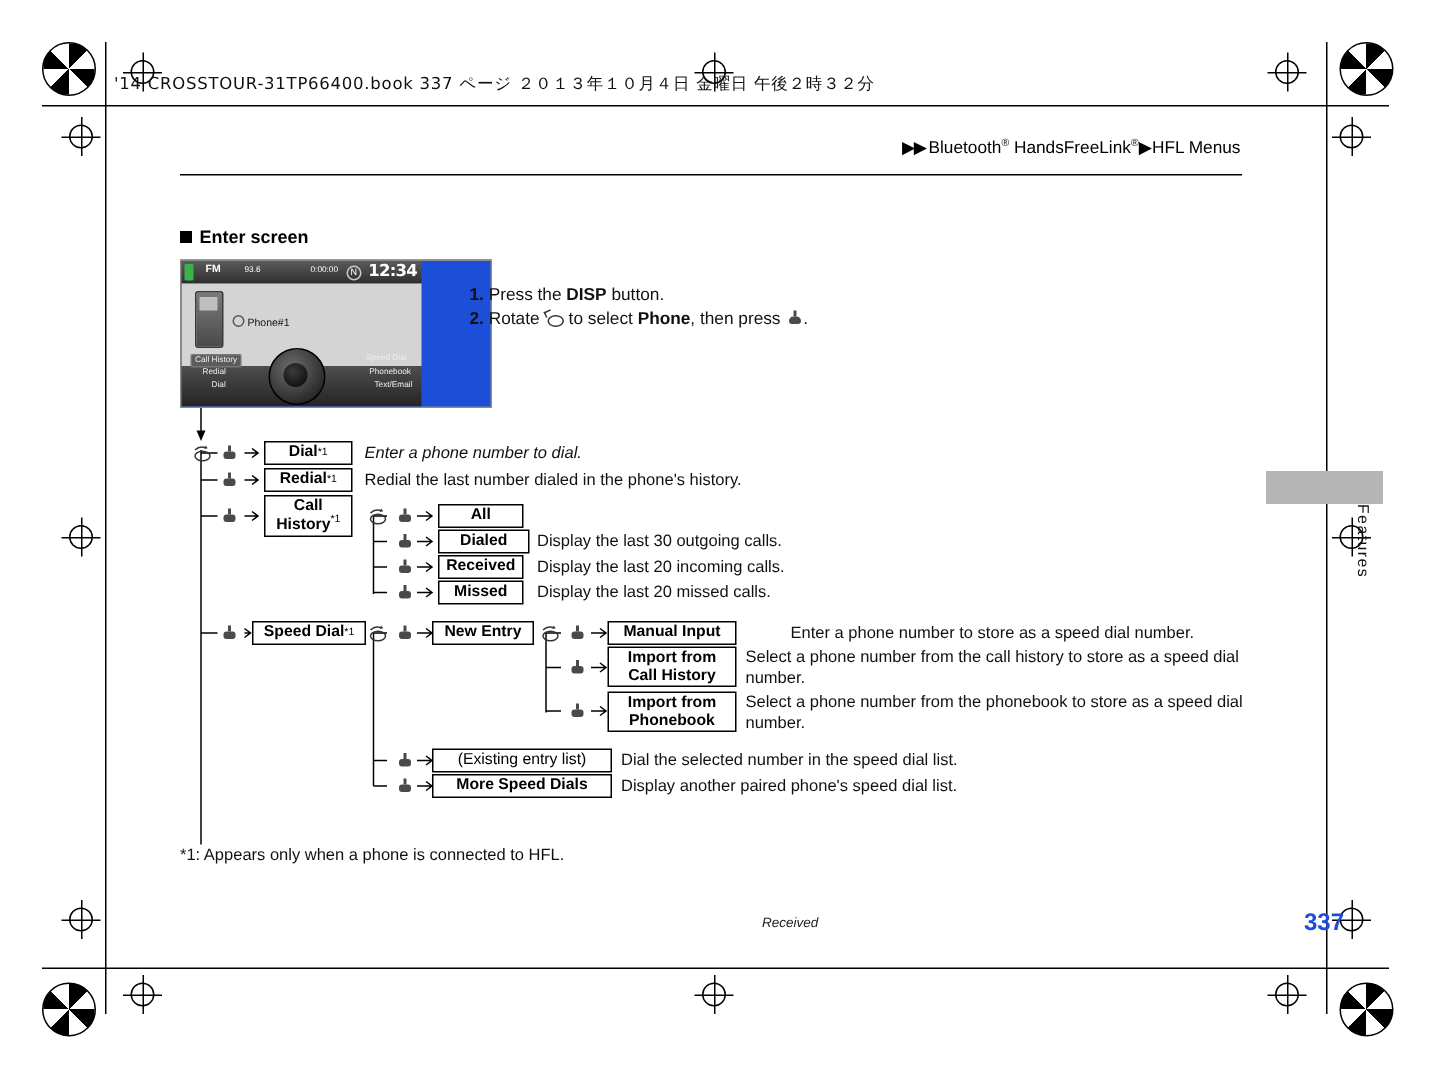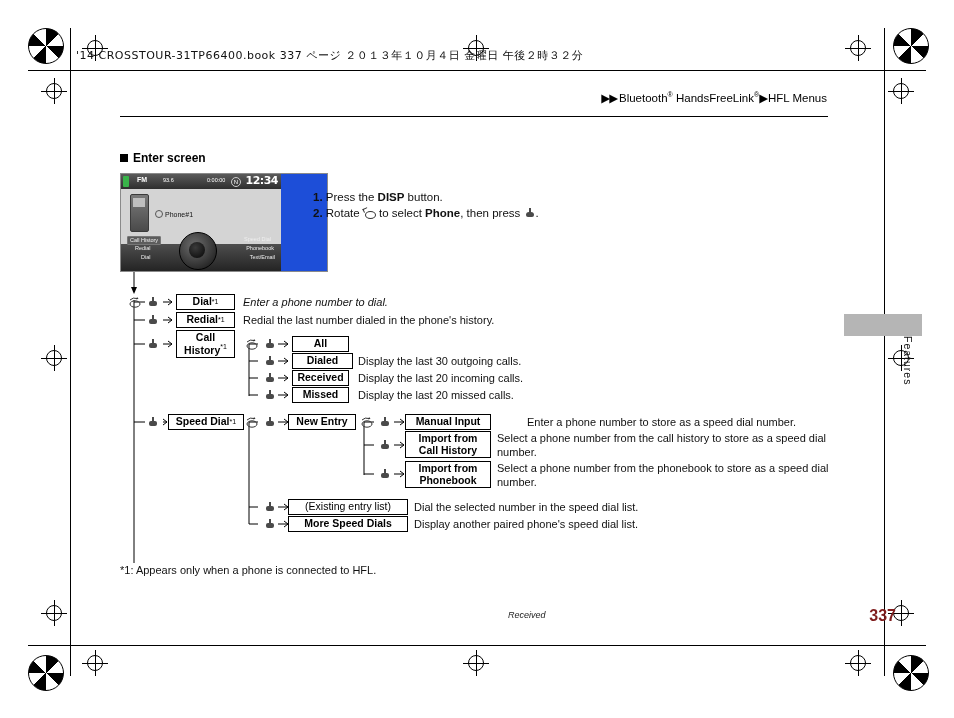--- a/index.html
+++ b/index.html
@@ -288,21 +288,21 @@
     color: #111;
   }
   .continued {
     position: absolute;
     left: 508px; top: 610px;
     font-size: 9px; font-style: italic; color: #222;
   }
   .pageno {
     position: absolute;
     right: 58px; top: 607px;
-    font-size: 16px; font-weight: bold; color: #7f1d1d;
+    font-size: 16px; font-weight: bold; color: #1d4ed8;
   }
 </style>
 </head>
 <body>
 
 <div class="page">
 
   <div class="corner-pie" style="left:28px; top:28px;"></div>
   <div class="corner-pie" style="left:893px; top:28px;"></div>
   <div class="corner-pie" style="left:28px; top:655px;"></div>

